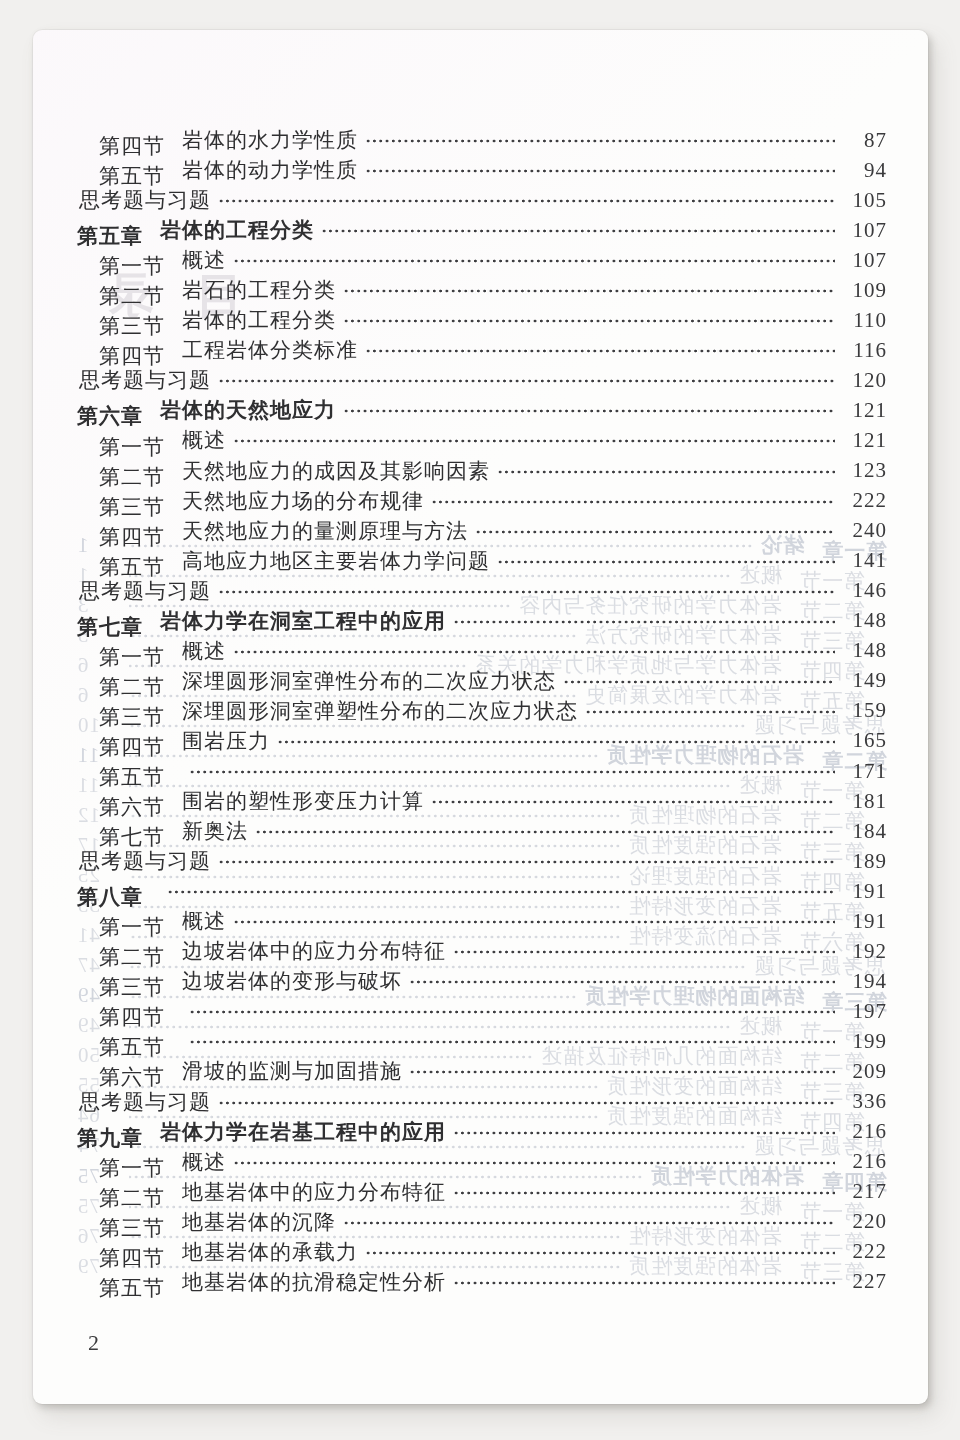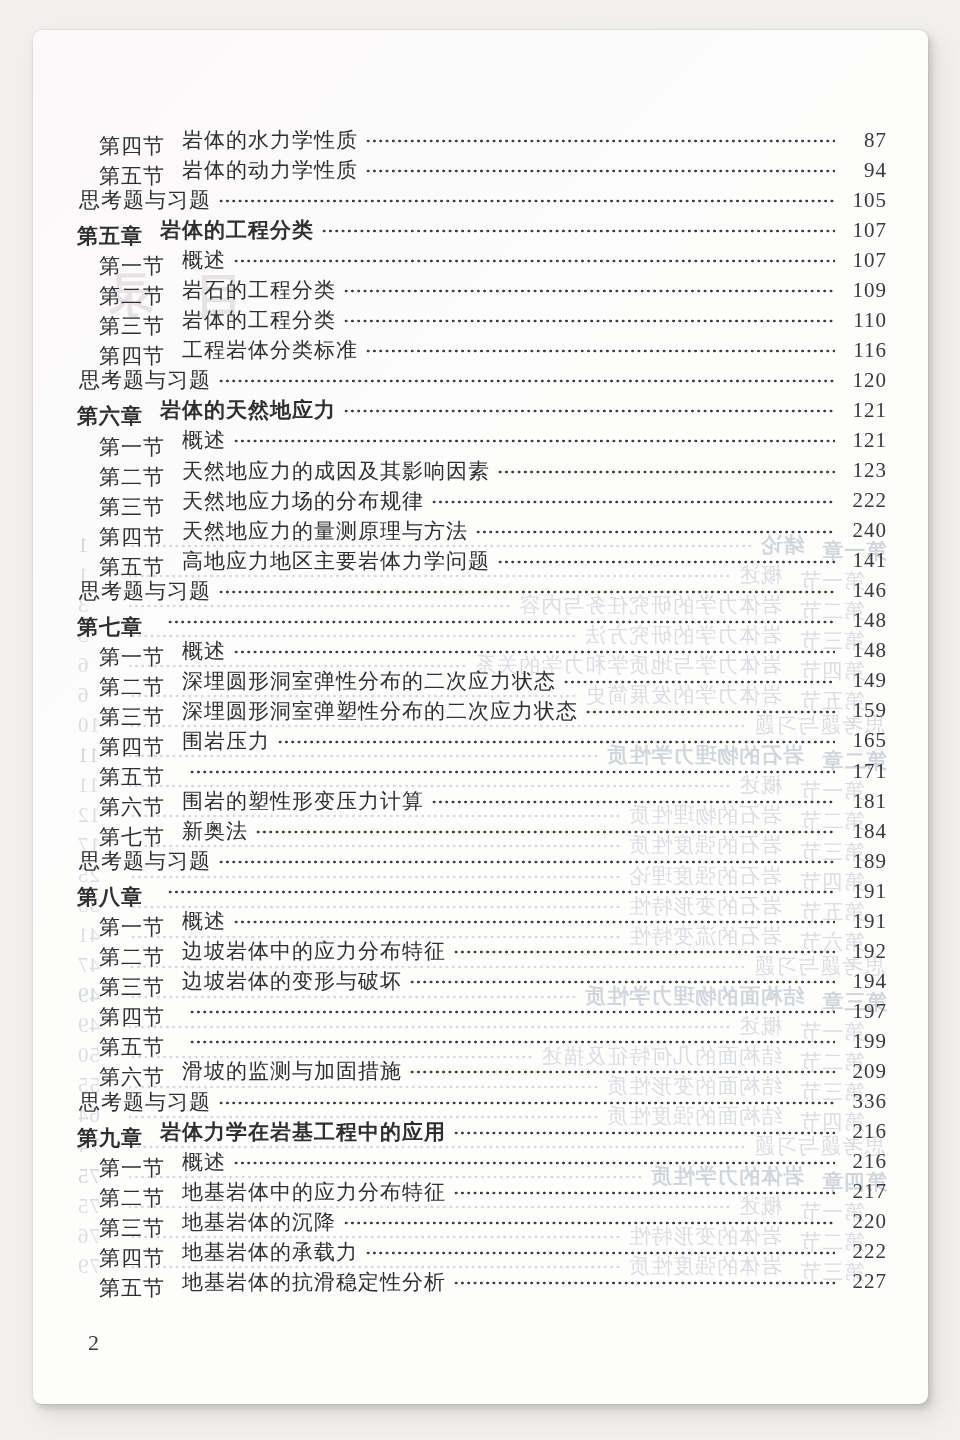--- a/index.html
+++ b/index.html
@@ -339,20 +339,21 @@
         <span class="dot-leader"></span>
         <span class="toc-page-number">141</span>
       </div>
       <div class="toc-line exercise">
         <span class="toc-title">思考题与习题</span>
         <span class="dot-leader"></span>
         <span class="toc-page-number">146</span>
       </div>
       <div class="toc-line chapter">
         <span class="toc-label">第七章</span>
+        <span class="toc-title">岩体力学在洞室工程中的应用</span>
         <span class="dot-leader"></span>
         <span class="toc-page-number">148</span>
       </div>
       <div class="toc-line section">
         <span class="toc-label">第一节</span>
         <span class="toc-title">概述</span>
         <span class="dot-leader"></span>
         <span class="toc-page-number">148</span>
       </div>
       <div class="toc-line section">

